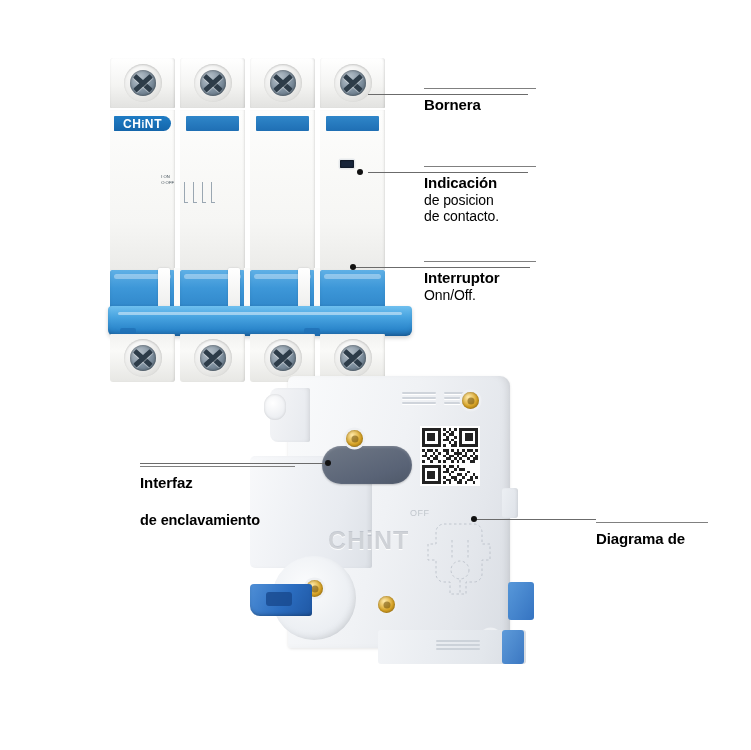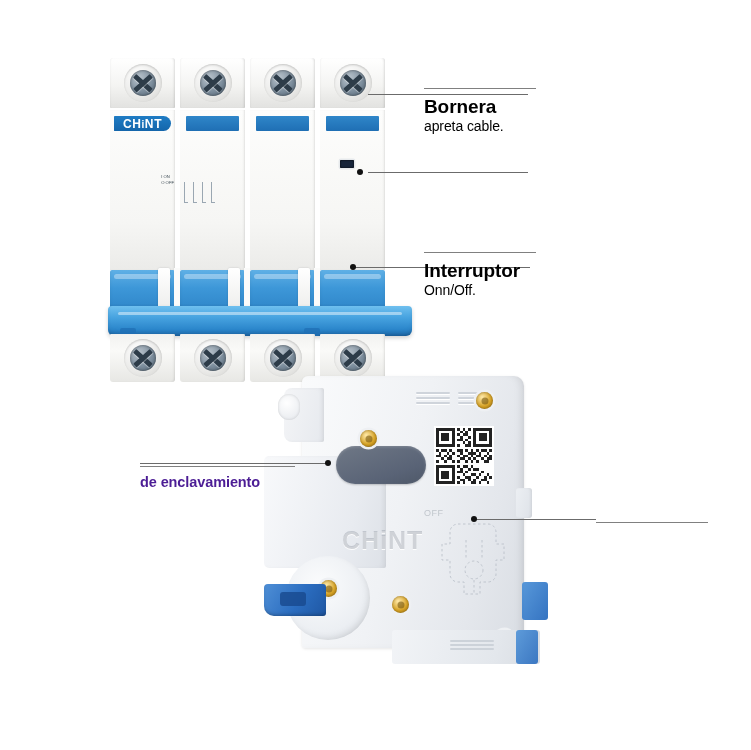--- a/index.html
+++ b/index.html
@@ -5,23 +5,23 @@
   html,body{margin:0;padding:0;}
   body{
     width:751px;height:750px;background:#ffffff;position:relative;
     font-family:"Liberation Sans", sans-serif;overflow:hidden;
   }
   .stage{position:absolute;inset:0;}
 
   
   .callout{position:absolute;}
   .callout .rule{height:1px;background:#808080;margin-bottom:7px;}
-  .callout .t1{font-weight:bold;font-size:19px;color:#000;line-height:1.18;letter-spacing:-.1px;}
+  .callout .t1{font-weight:bold;font-size:15px;color:#000;line-height:1.18;letter-spacing:-.1px;}
   .callout .t2{font-size:14px;color:#000;line-height:1.2;letter-spacing:-.1px;}
-  .callout .t2b{font-weight:bold;font-size:14.5px;color:#4c1d95;line-height:1.18;letter-spacing:-.1px;}
+  .callout .t2b{font-weight:bold;font-size:14.5px;color:#000000;line-height:1.18;letter-spacing:-.1px;margin-top:20px;}
 
   .leader{position:absolute;background:#6b6b6b;height:1px;}
   .dot{position:absolute;width:6px;height:6px;border-radius:50%;background:#111;}
 
   
   .breaker{position:absolute;left:110px;top:58px;width:300px;height:290px;}
 
   .topRow{position:absolute;left:0;top:0;width:300px;height:52px;}
   .poleTop{position:absolute;top:0;width:65px;height:50px;
     background:linear-gradient(180deg,#ffffff 0%,#f4f4f2 55%,#e2e2e0 100%);
@@ -88,21 +88,21 @@
     background:rgba(255,255,255,.45);border-radius:2px;}
   .notch{position:absolute;top:22px;width:16px;height:8px;background:#1f6fb4;border-radius:2px;opacity:.75;}
 
   .botRow{position:absolute;left:0;top:276px;width:300px;height:52px;}
   .poleBot{position:absolute;top:0;width:65px;height:48px;
     background:linear-gradient(180deg,#f2f2f0 0%,#fafaf8 35%,#e7e7e4 100%);
     border-radius:1px 1px 3px 3px;
     box-shadow:inset -2px 0 3px -2px rgba(0,0,0,.22);}
 
   
-  .side{position:absolute;left:264px;top:368px;width:320px;height:330px;}
+  .side{position:absolute;left:250px;top:368px;width:320px;height:330px;}
   .mainBody{position:absolute;left:38px;top:8px;width:222px;height:272px;
     background:linear-gradient(105deg,#fafbfc 0%,#f0f2f5 45%,#e4e7ec 78%,#d9dde3 100%);
     border-radius:6px 10px 4px 4px;
     box-shadow:inset -6px 0 12px -8px rgba(0,0,0,.22), 0 1px 3px rgba(0,0,0,.10);}
   .noseTop{position:absolute;left:20px;top:20px;width:40px;height:54px;
     background:linear-gradient(105deg,#f4f5f7,#e6e9ee);border-radius:8px 2px 2px 8px;
     box-shadow:inset -3px 0 6px -4px rgba(0,0,0,.2);}
   .noseCap{position:absolute;left:14px;top:26px;width:22px;height:26px;border-radius:11px;
     background:radial-gradient(circle at 40% 35%,#ffffff,#e4e7ec);
     box-shadow:inset 0 0 3px rgba(0,0,0,.15);}
@@ -253,25 +253,30 @@
 
   <div class="leader" style="left:368px;top:94px;width:160px;"></div>
   <div class="leader" style="left:368px;top:172px;width:160px;"></div>
   <div class="dot" style="left:357px;top:169px;"></div>
   <div class="leader" style="left:355px;top:267px;width:175px;"></div>
   <div class="dot" style="left:350px;top:264px;"></div>
 
   <div class="callout" style="left:424px;top:88px;width:160px;">
     <div class="rule" style="width:112px"></div>
     <div class="t1">Bornera</div>
-    <div class="t2">apreta cable.</div>
-  </div>
-
-
-  <div class="callout" style="left:424px;top:252px;width:160px;">
+  </div>
+
+  <div class="callout" style="left:424px;top:166px;width:160px;">
+    <div class="rule" style="width:112px"></div>
+    <div class="t1">Indicación</div>
+    <div class="t2">de posicion</div>
+    <div class="t2">de contacto.</div>
+  </div>
+
+  <div class="callout" style="left:424px;top:261px;width:160px;">
     <div class="rule" style="width:112px"></div>
     <div class="t1">Interruptor</div>
     <div class="t2">Onn/Off.</div>
   </div>
 
   <div class="side">
     <div class="mainBody"></div>
     <div class="noseTop"></div>
     <div class="noseCap"></div>
     <div class="leftBlock"></div>
@@ -426,20 +431,22 @@
     <div class="blueTabR2"></div>
   </div>
 
   <div class="leader" style="left:140px;top:463px;width:188px;"></div>
   <div class="dot" style="left:325px;top:460px;"></div>
   <div class="leader" style="left:476px;top:519px;width:120px;"></div>
   <div class="dot" style="left:471px;top:516px;"></div>
 
   <div class="callout" style="left:140px;top:466px;width:190px;">
     <div class="rule" style="width:155px"></div>
+    <div class="t1">Interfaz</div>
     <div class="t2b">de enclavamiento</div>
   </div>
 
   <div class="callout" style="left:596px;top:522px;width:150px;">
     <div class="rule" style="width:112px"></div>
+    <div class="t1">Diagrama de</div>
   </div>
 
 </div>
 
 </body></html>

